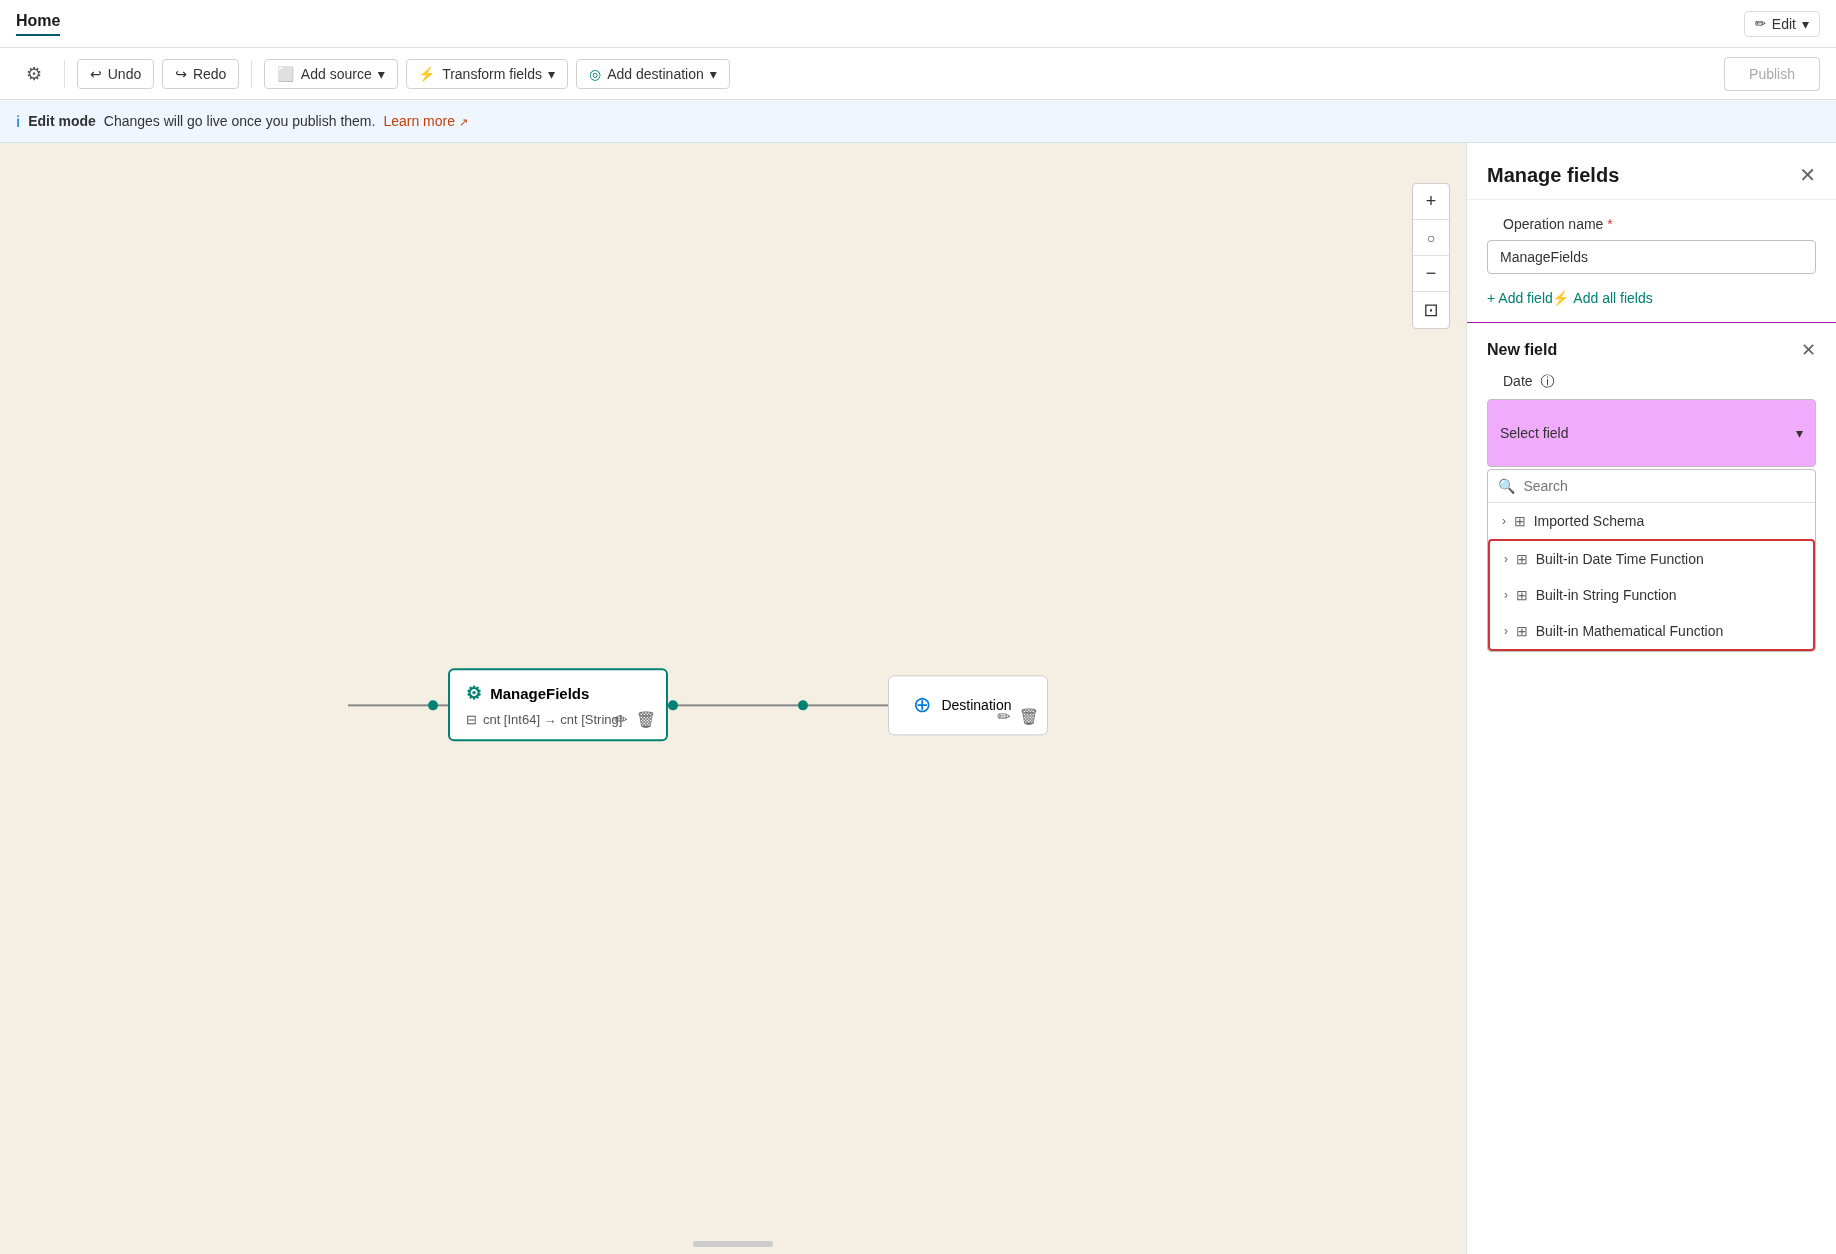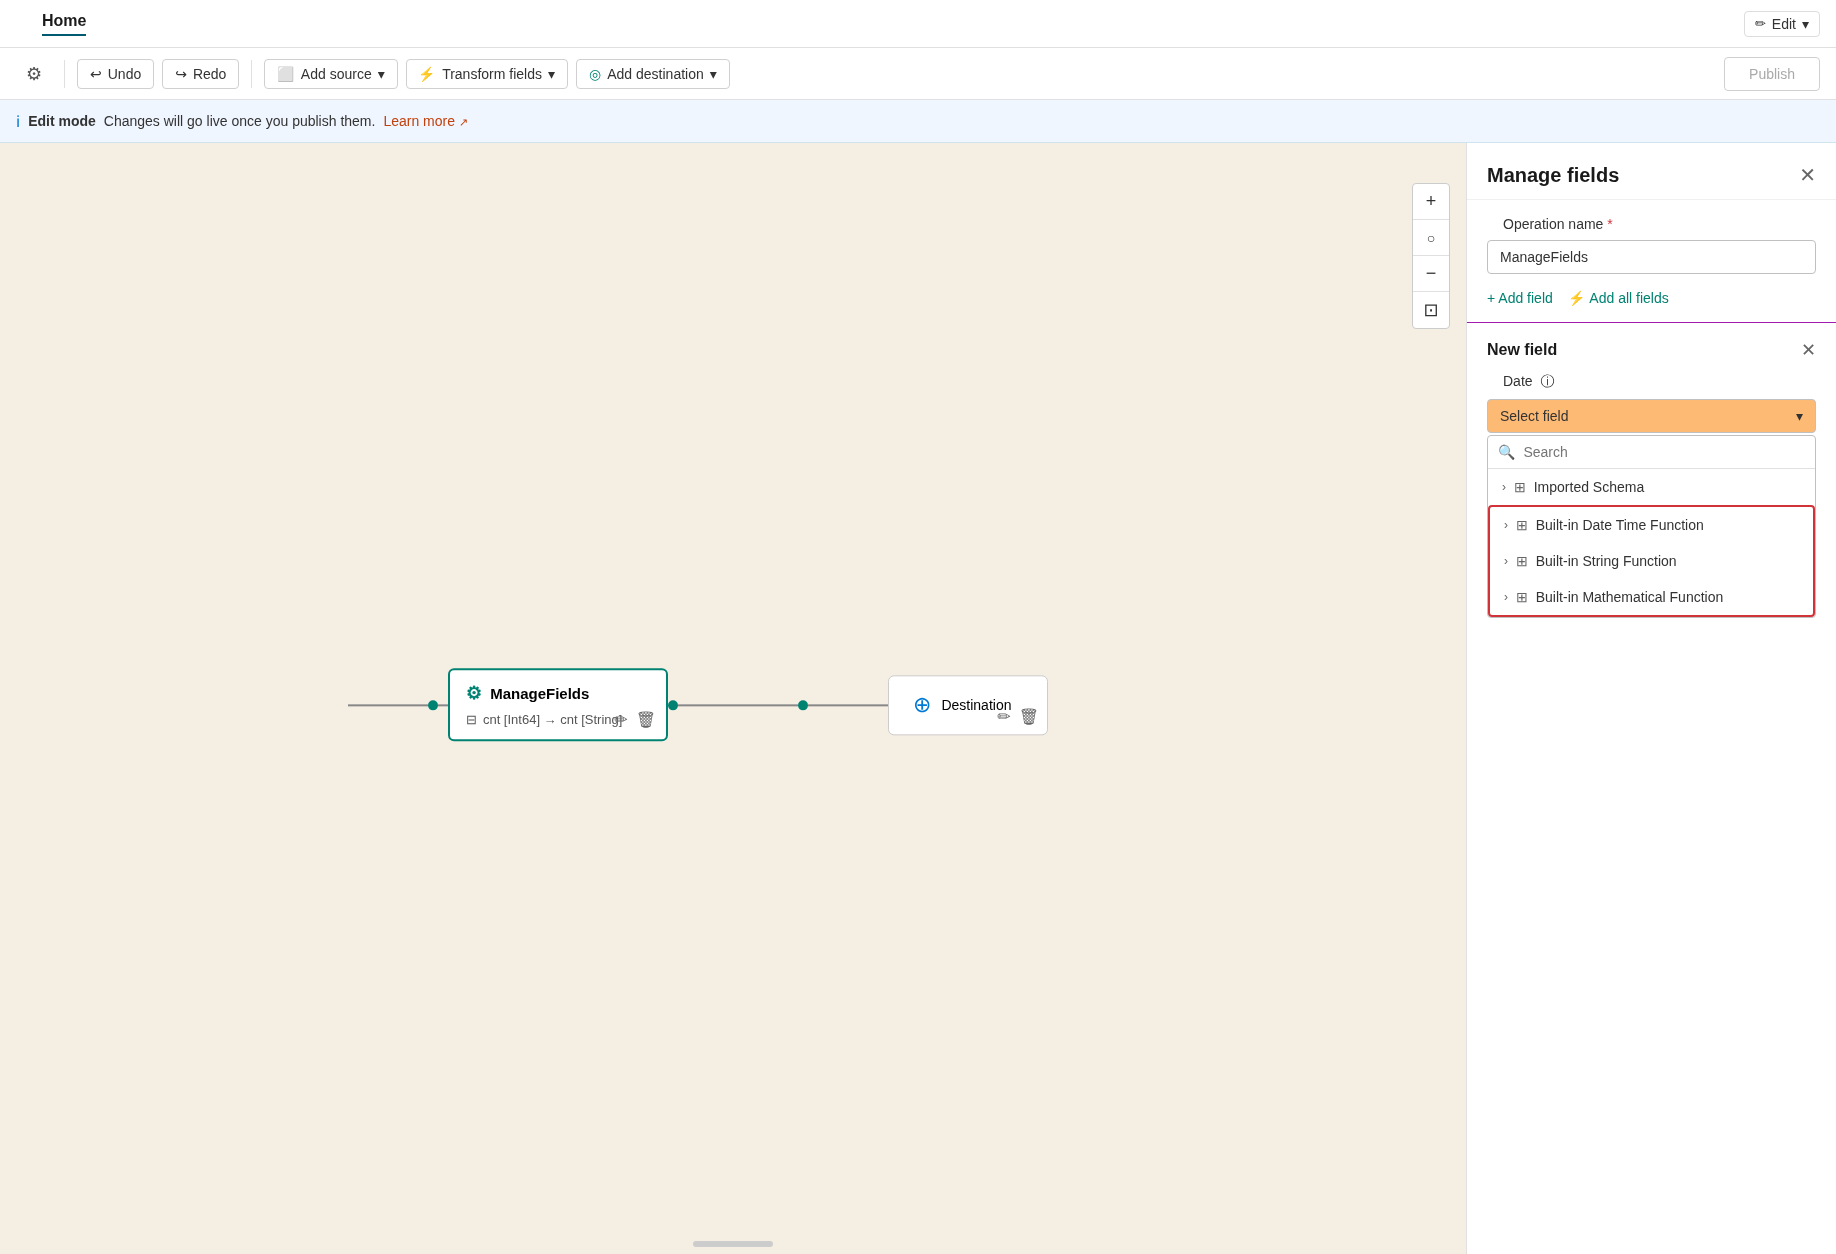--- a/index.html
+++ b/index.html
@@ -1,20 +1,20 @@
 <!DOCTYPE html>
 <html><head>
   <meta charset="utf-8">
   <style>
     * { box-sizing: border-box; margin: 0; padding: 0; }
     body { font-family: 'Segoe UI', Arial, sans-serif; font-size: 14px; background: #fff; overflow: hidden; width: 1836px; height: 1254px; }
 
     
     .top-bar { display: flex; align-items: center; justify-content: space-between; padding: 0 16px; height: 48px; border-bottom: 1px solid #e0e0e0; background: #fff; }
-    .top-bar-left { display: flex; align-items: center; gap: 4px; margin-left: 26px; }
+    .top-bar-left { display: flex; align-items: center; gap: 4px; }
     .home-title { font-weight: 600; font-size: 16px; color: #1a1a1a; padding-bottom: 4px; border-bottom: 2px solid #005b70; }
 
     
     .toolbar { display: flex; align-items: center; gap: 8px; padding: 0 16px; height: 52px; border-bottom: 1px solid #e0e0e0; background: #fff; }
     .toolbar-btn { display: flex; align-items: center; gap: 6px; padding: 6px 12px; border: 1px solid #d0d0d0; border-radius: 4px; background: #fff; cursor: pointer; font-size: 14px; color: #333; }
     .toolbar-separator { width: 1px; height: 28px; background: #e0e0e0; margin: 0 4px; }
     .publish-btn { margin-left: auto; padding: 8px 24px; background: #fff; border: 1px solid #d0d0d0; border-radius: 4px; font-size: 14px; color: #aaa; cursor: default; }
 
     
     .edit-mode-bar { display: flex; align-items: center; gap: 8px; padding: 10px 16px; background: #f0f6ff; border-bottom: 1px solid #d0e4f0; font-size: 14px; color: #333; }
@@ -49,32 +49,32 @@
     
     .right-panel { width: 370px; border-left: 1px solid #e0e0e0; background: #fff; display: flex; flex-direction: column; overflow-y: auto; flex-shrink: 0; }
     .panel-header { display: flex; align-items: center; justify-content: space-between; padding: 20px 20px 12px 20px; border-bottom: 1px solid #f0f0f0; }
     .panel-title { font-size: 20px; font-weight: 600; color: #1a1a1a; }
     .panel-close-btn { cursor: pointer; color: #666; font-size: 20px; }
     .panel-desc { padding: 12px 20px; font-size: 14px; color: #444; line-height: 1.5; border-bottom: 1px solid #f0f0f0; }
     .panel-section { padding: 16px 20px; }
     .panel-label { font-size: 14px; font-weight: 500; color: #333; margin-bottom: 8px; margin-left: 16px; }
     .required-star { color: #d13438; }
     .panel-input { width: 100%; padding: 8px 12px; border: 1px solid #c0c0c0; border-radius: 4px; font-size: 14px; color: #333; outline: none; }
-    .panel-actions { display: flex; gap: 16px; margin-top: 16px; }
+    .panel-actions { display: flex; margin-top: 16px; }
     .panel-action-btn { display: flex; align-items: center; gap: 6px; cursor: pointer; color: #008272; font-size: 14px; font-weight: 500; background: none; border: none; padding: 0; }
 
     
     .new-field-section { padding: 16px 20px; border-top: 1px solid #a21caf; }
     .new-field-header { display: flex; align-items: center; justify-content: space-between; margin-bottom: 12px; }
     .new-field-title { font-size: 16px; font-weight: 600; color: #1a1a1a; }
     .new-field-close { cursor: pointer; color: #666; font-size: 18px; }
 
     
     .select-field-container { position: relative; }
-    .select-field { width: 100%; padding: 8px 12px; border: 1px solid #c0c0c0; border-radius: 4px; font-size: 14px; color: #333; background: #fdba74; cursor: pointer; display: flex; align-items: center; justify-content: space-between; }
+    .select-field { width: 100%; padding: 25px 12px; border: 1px solid #c0c0c0; border-radius: 4px; font-size: 14px; color: #333; background: #f0abfc; cursor: pointer; display: flex; align-items: center; justify-content: space-between; }
     .dropdown-menu { border: 1px solid #c0c0c0; border-radius: 4px; background: #fff; margin-top: 2px; }
     .search-field-input-wrap { display: flex; align-items: center; padding: 8px 10px; border-bottom: 1px solid #e0e0e0; gap: 8px; }
     .search-field-input { border: none; outline: none; font-size: 14px; color: #333; flex: 1; }
     .search-icon { color: #666; font-size: 14px; }
     .dropdown-item { display: flex; align-items: center; gap: 8px; padding: 10px 14px; font-size: 14px; color: #333; cursor: pointer; }
     .dropdown-item .chevron { color: #666; font-size: 12px; }
     .dropdown-item .grid-icon { color: #666; font-size: 14px; }
     .highlighted-group { border: 2px solid #d13438; border-radius: 4px; }
     .highlighted-item { padding: 10px 14px; }
 

